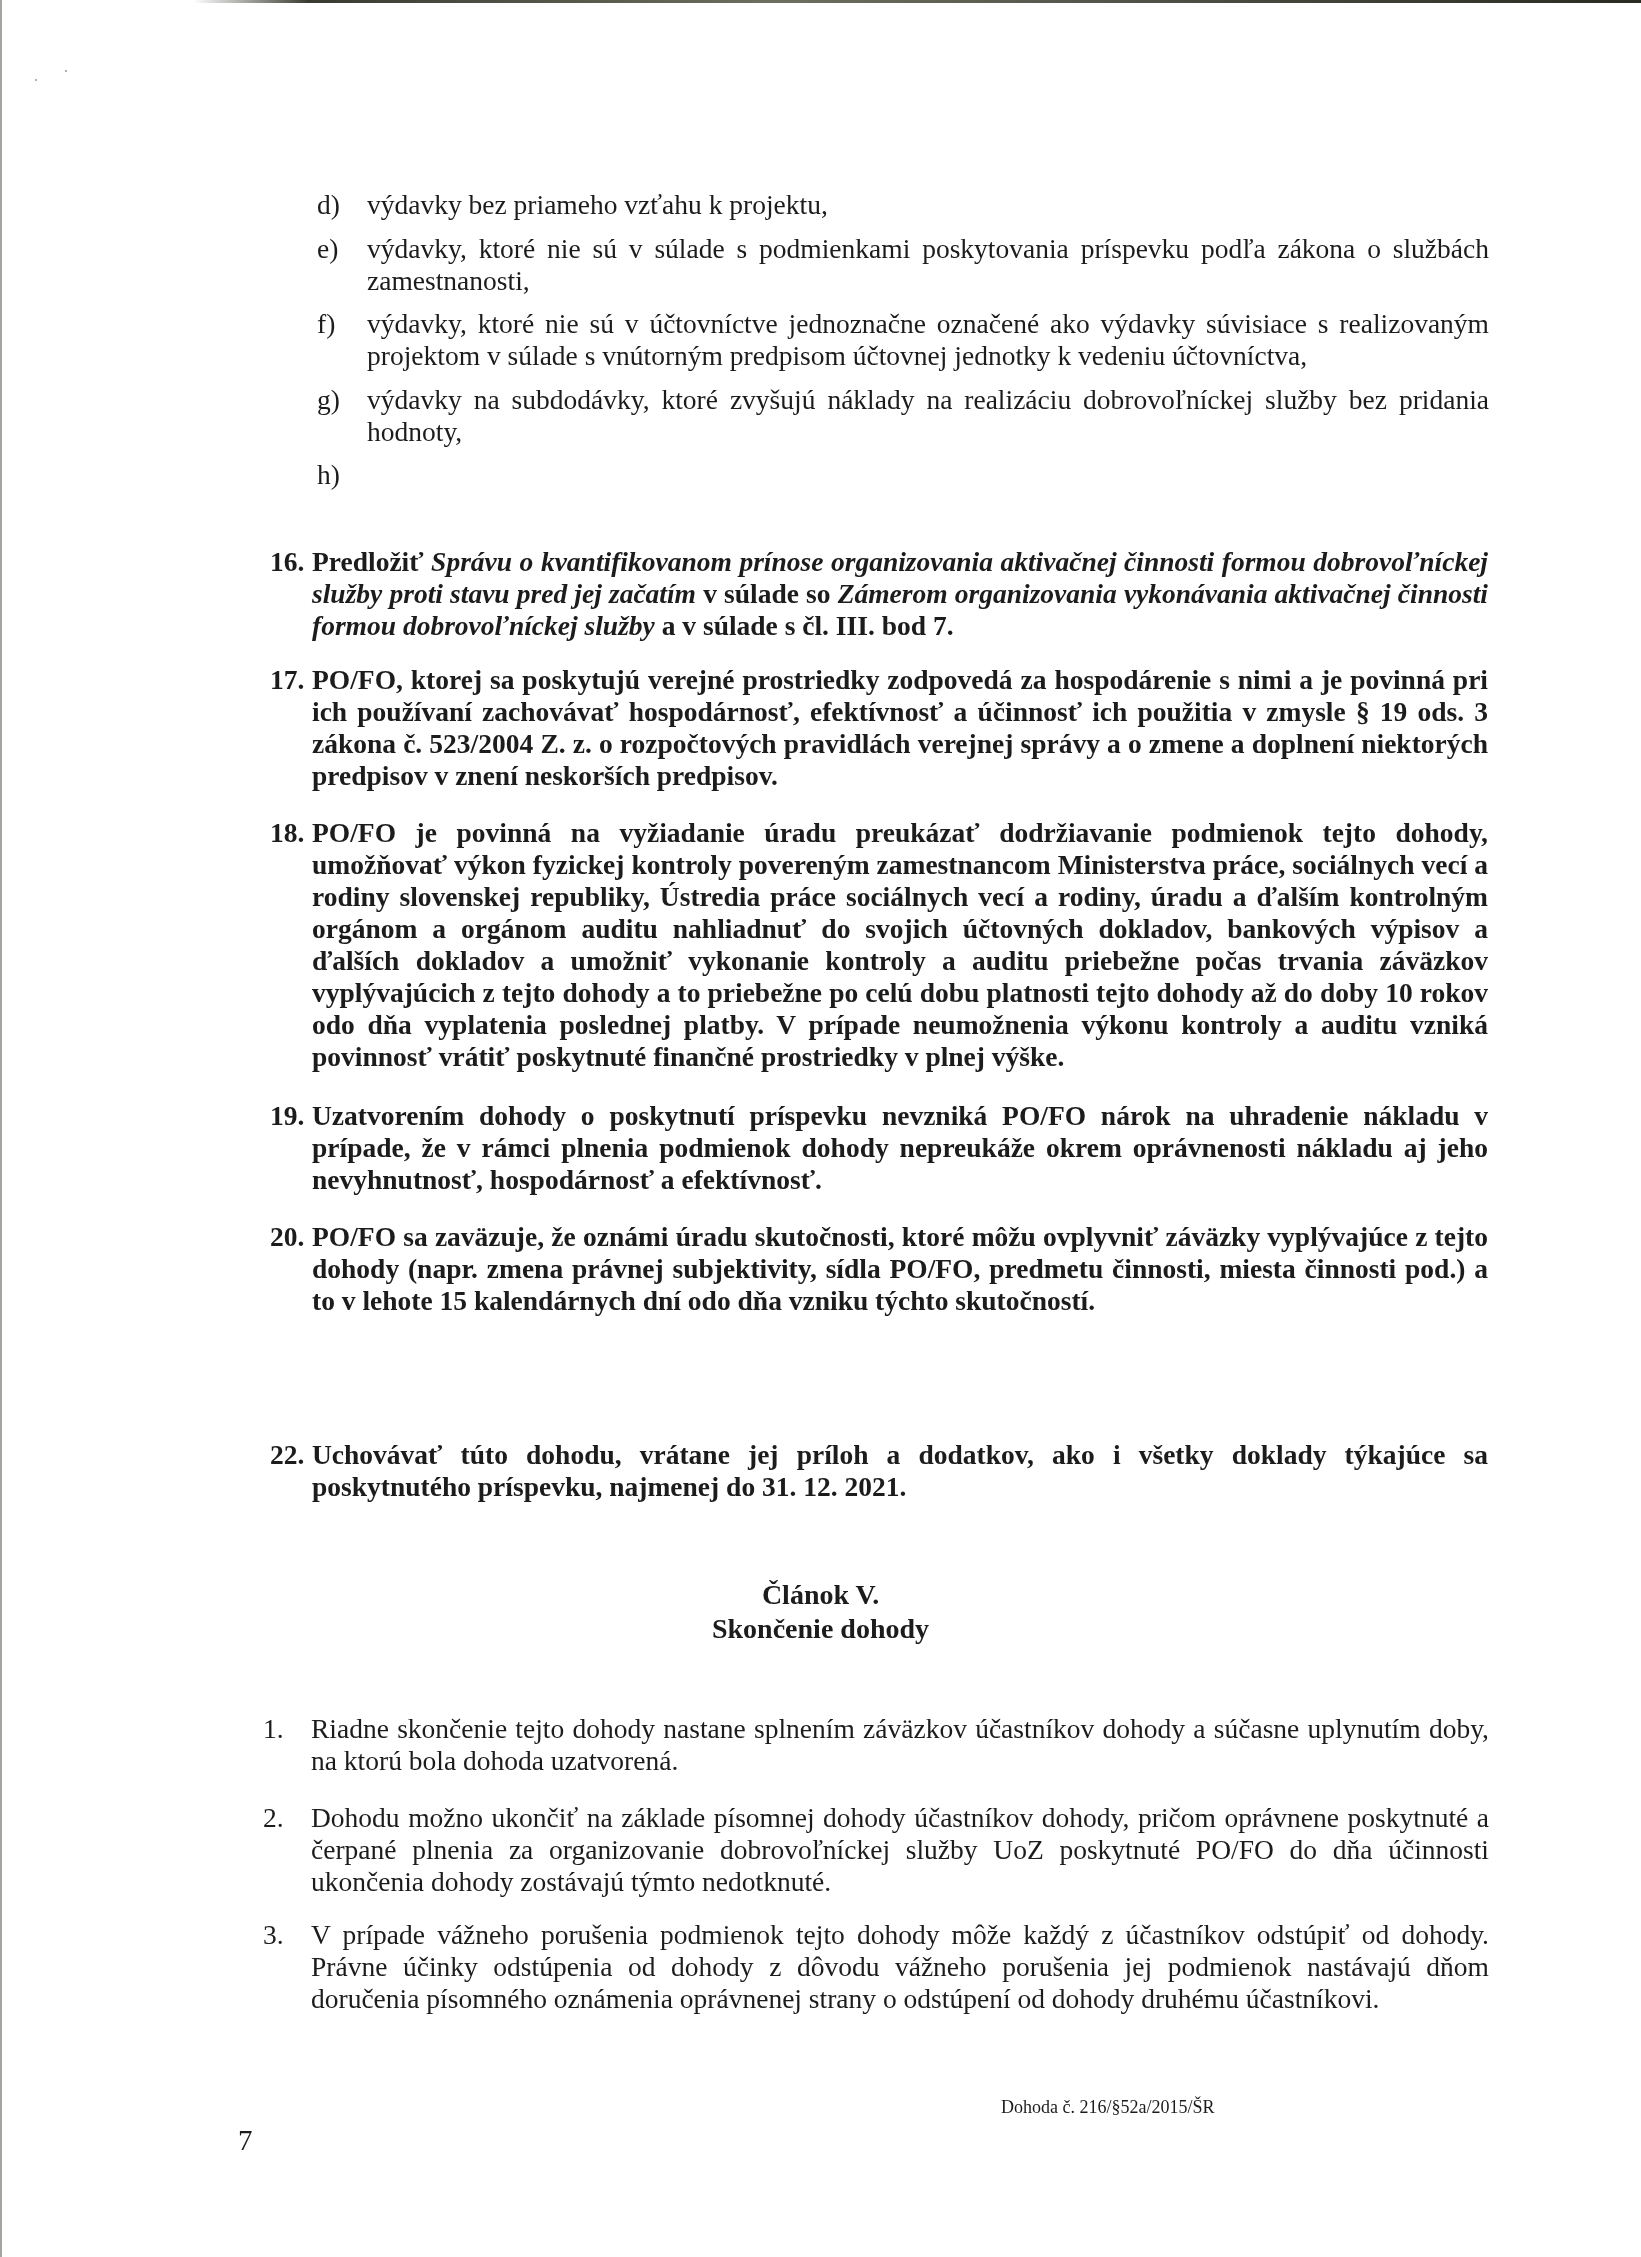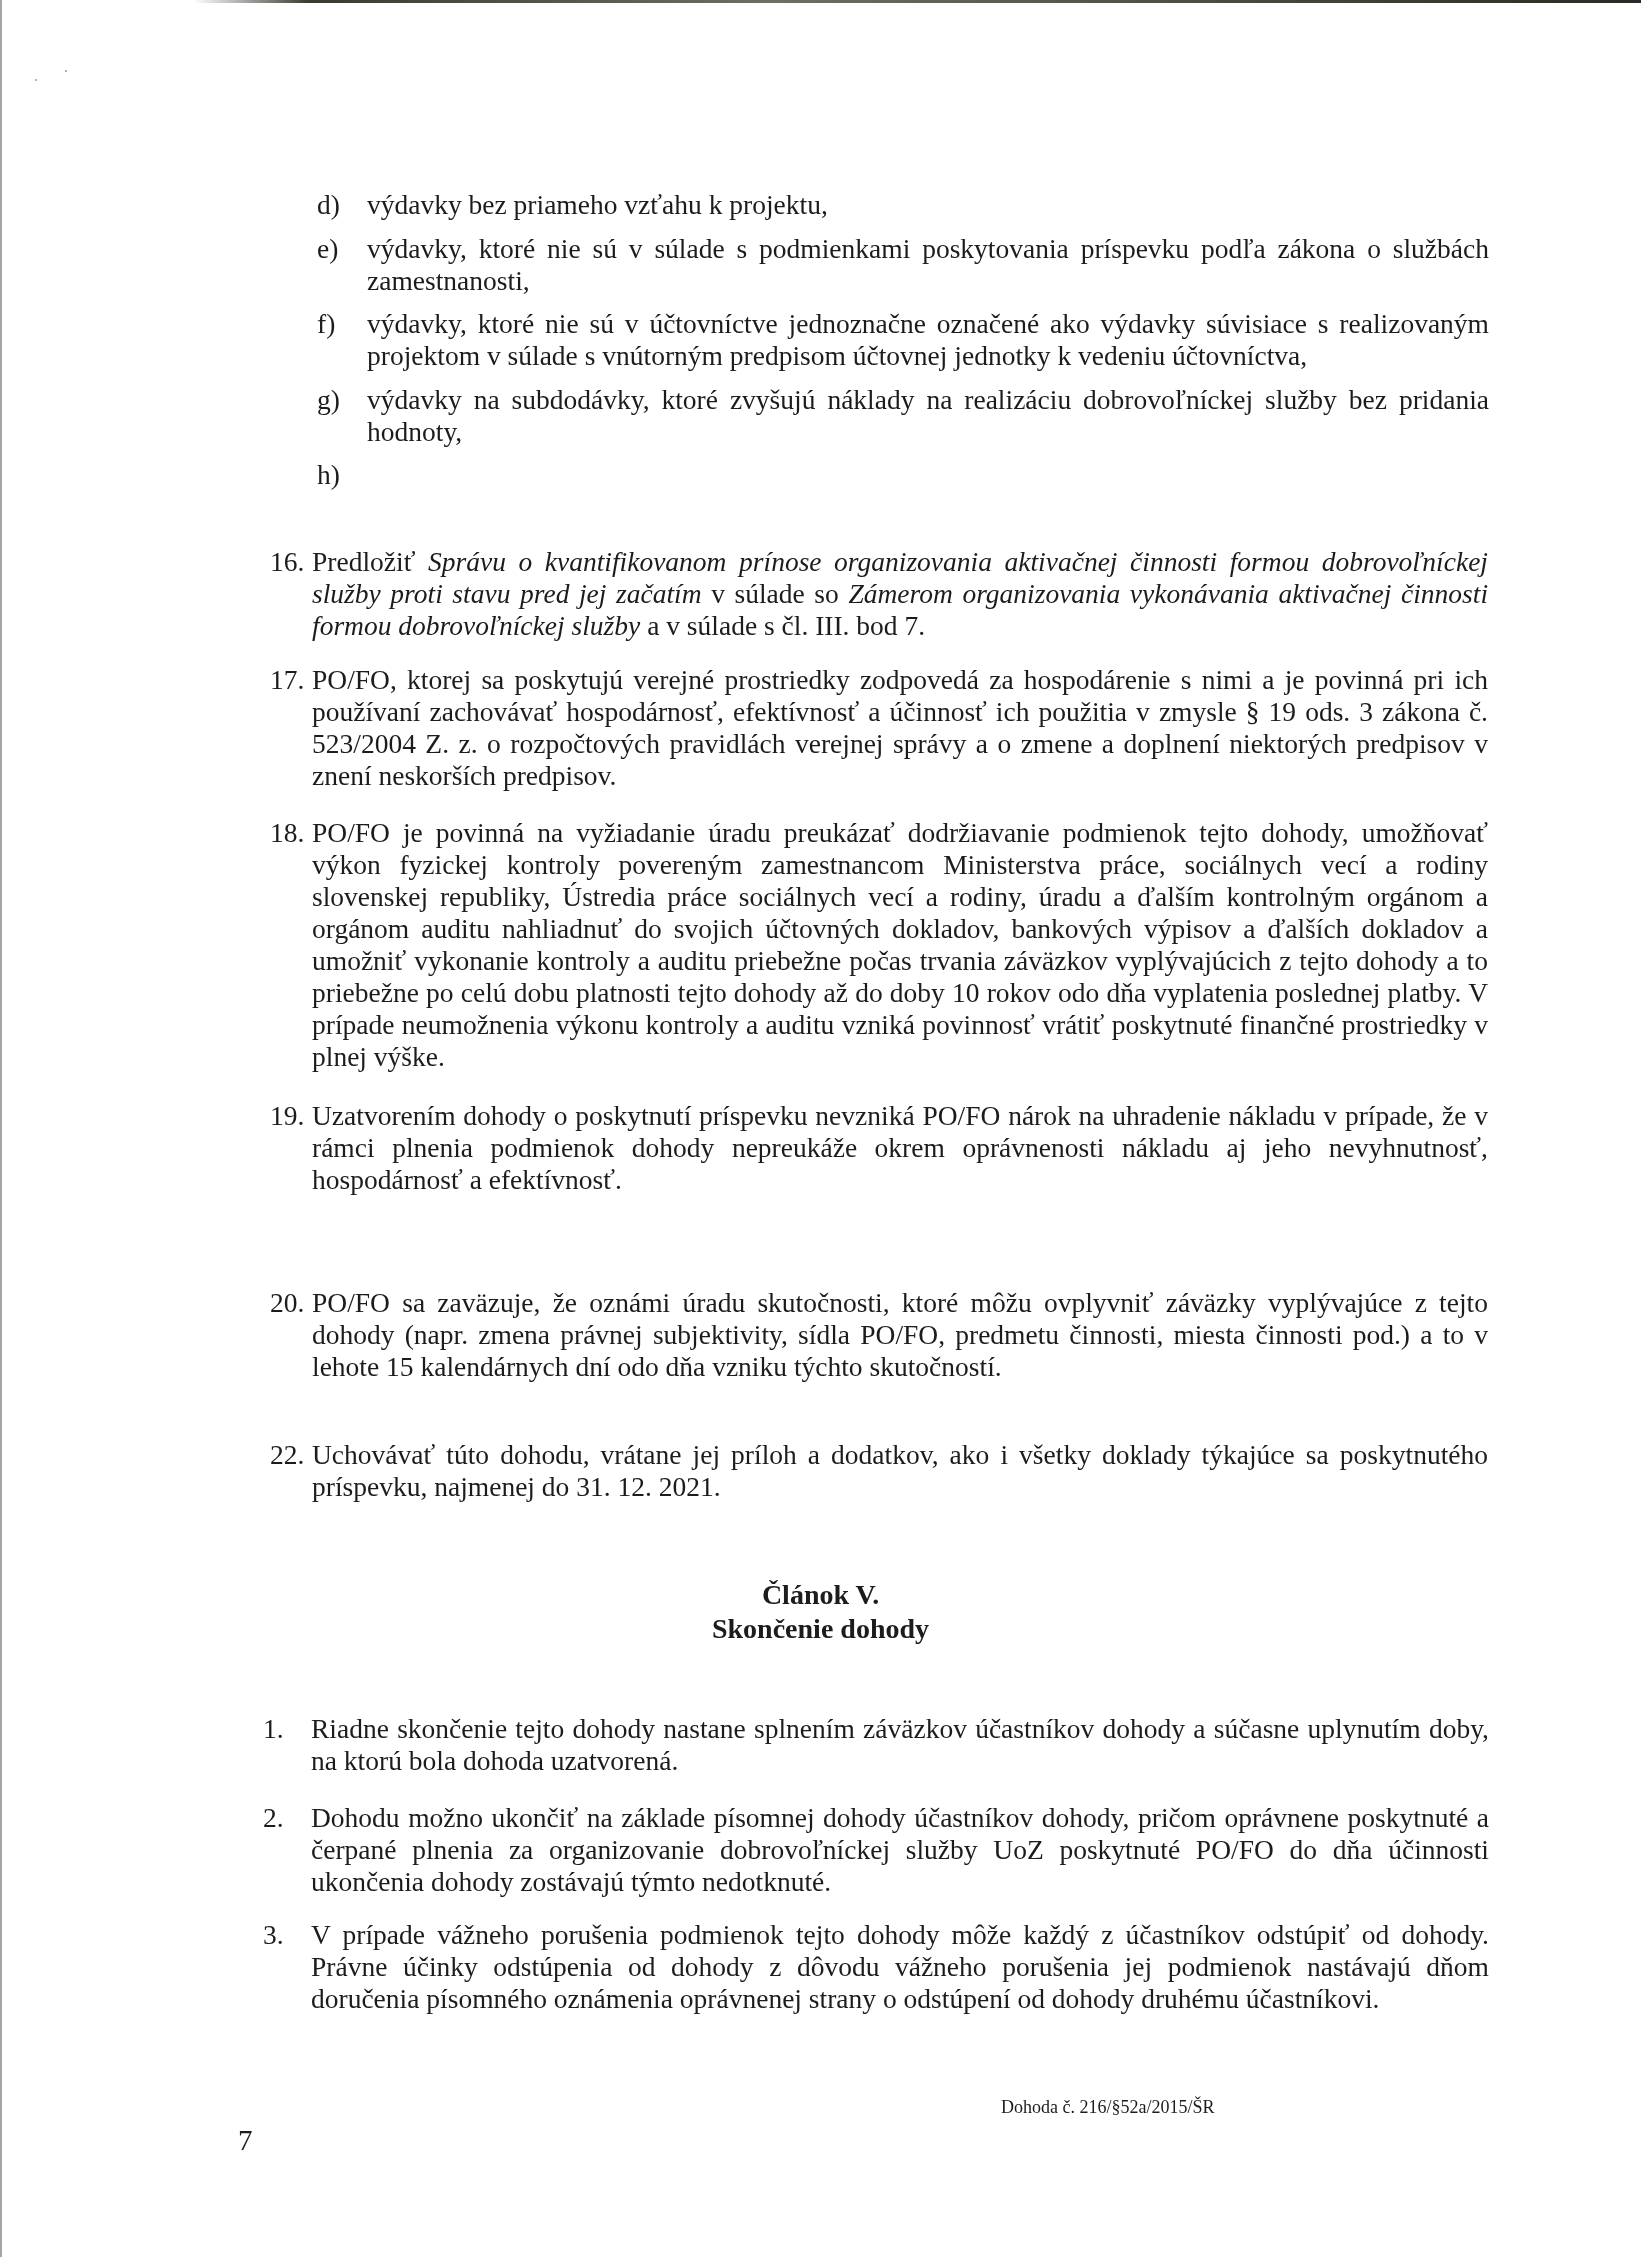--- a/index.html
+++ b/index.html
@@ -76,20 +76,21 @@
       position: absolute;
       left: 270px;
       width: 1218px;
       margin: 0;
       padding: 0;
       list-style: none;
     }
     .numlist li {
       position: relative;
       padding-left: 42px;
+      font-weight: bold;
     }
     .numlist .marker {
       position: absolute;
       left: 0;
       top: 0;
     }
     .art-heading {
       position: absolute;
       left: 0;
       width: 1641px;
@@ -185,21 +186,21 @@
     </li>
   </ul>
 
   <ul class="numlist text" style="top:1100px">
     <li>
       <span class="marker">19.</span>
       <span>Uzatvorením dohody o poskytnutí príspevku nevzniká PO/FO nárok na uhradenie nákladu v prípade, že v rámci plnenia podmienok dohody nepreukáže okrem oprávnenosti nákladu aj jeho nevyhnutnosť, hospodárnosť a efektívnosť.</span>
     </li>
   </ul>
 
-  <ul class="numlist text" style="top:1287px">
+  <ul class="numlist text" style="top:1221px">
     <li>
       <span class="marker">20.</span>
       <span>PO/FO sa zaväzuje, že oznámi úradu skutočnosti, ktoré môžu ovplyvniť záväzky vyplývajúce z tejto dohody (napr. zmena právnej subjektivity, sídla PO/FO, predmetu činnosti, miesta činnosti pod.) a to v lehote 15 kalendárnych dní odo dňa vzniku týchto skutočností.</span>
     </li>
   </ul>
 
 
   <ul class="numlist text" style="top:1439px">
     <li>
       <span class="marker">22.</span>

